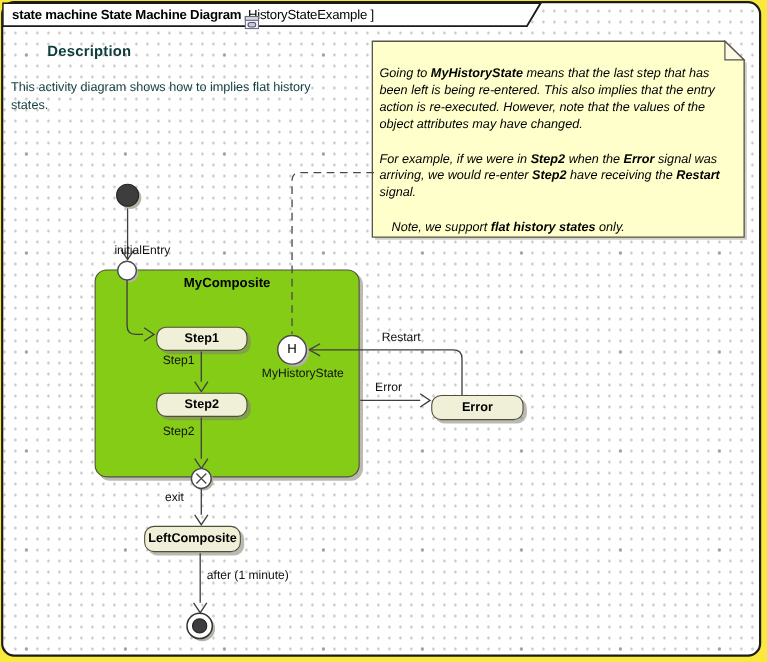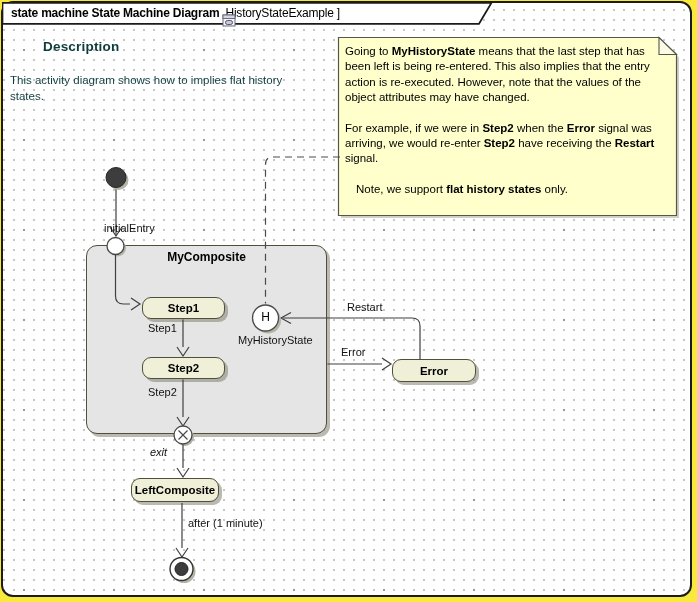--- a/index.html
+++ b/index.html
@@ -39,39 +39,39 @@
   .state{
     position:absolute;z-index:2;box-sizing:border-box;
     border:1.5px solid #514f3a;border-radius:9px;
     background:#f0f0d8;
     box-shadow:3px 3px 0 rgba(130,130,115,0.55);
     font-size:11.5px;font-weight:bold;color:#000;
     display:flex;align-items:center;justify-content:center;text-align:center;
   }
   .composite{
     left:86px;top:245px;width:241px;height:189px;
-    background:#e5e5e5;border-radius:11px;
+    background:#84cc16;border-radius:11px;
     align-items:flex-start;font-size:12px;
   }
   .composite .title{padding-top:4px;}
   .st-step1{left:142px;top:297px;width:83px;height:22px;}
   .st-step2{left:142px;top:357px;width:83px;height:22px;}
   .st-error{left:392px;top:359px;width:84px;height:23px;}
   .st-leftcomposite{left:131px;top:478px;width:88px;height:24px;}
   
   .overlay{position:absolute;left:0;top:0;z-index:4;}
   
   .lbl{position:absolute;z-index:5;font-size:11px;color:#111;white-space:pre;}
   .lbl-h{font-size:12px;color:#000;}
   
   .note-text{
     position:absolute;left:345px;top:44px;width:322px;z-index:5;
     font-size:11.5px;line-height:15.4px;color:#000;
   }
-  .note-text p{margin:0 0 15px 0;}
+  .note-text p{margin:16px 0 15px 0;font-style:italic;}
   .note-text p:last-child{margin-bottom:0;padding-left:11px;}
 </style>
 </head>
 <body>
 
 <div class="frame"></div>
 
 <div class="tab">
   <svg width="494" height="24">
     <path d="M0.5,0.8 H489.5 L477,21.8 H0.5 Z" fill="#ffffff" stroke="#1b1b1b" stroke-width="1.7"></path>
@@ -184,18 +184,18 @@
 
 <div class="note-text">
   <p><span>Going to </span><b>MyHistoryState</b><span> means that the last step that has been left is being re-entered. This also implies that the entry action is re-executed. However, note that the values of the object attributes may have changed.</span></p>
   <p><span>For example, if we were in </span><b>Step2</b><span> when the </span><b>Error</b><span> signal was arriving, we would re-enter </span><b>Step2</b><span> have receiving the </span><b>Restart</b><span> signal.</span></p>
   <p><span>Note, we support </span><b>flat history states</b><span> only.</span></p>
 </div>
 
 <div class="lbl" style="left:104px;top:222px;">initialEntry</div>
 <div class="lbl" style="left:148px;top:322px;">Step1</div>
 <div class="lbl" style="left:148px;top:386px;">Step2</div>
-<div class="lbl" style="left:150px;top:446px;font-style:italic;">exit</div>
+<div class="lbl" style="left:150px;top:446px;">exit</div>
 <div class="lbl" style="left:188px;top:517px;">after (1 minute)</div>
 <div class="lbl" style="left:347px;top:301px;">Restart</div>
 <div class="lbl" style="left:341px;top:346px;">Error</div>
 <div class="lbl lbl-h" style="left:257px;top:310px;width:17px;text-align:center;">H</div>
 <div class="lbl" style="left:238px;top:334px;">MyHistoryState</div>
 
 </body></html>

